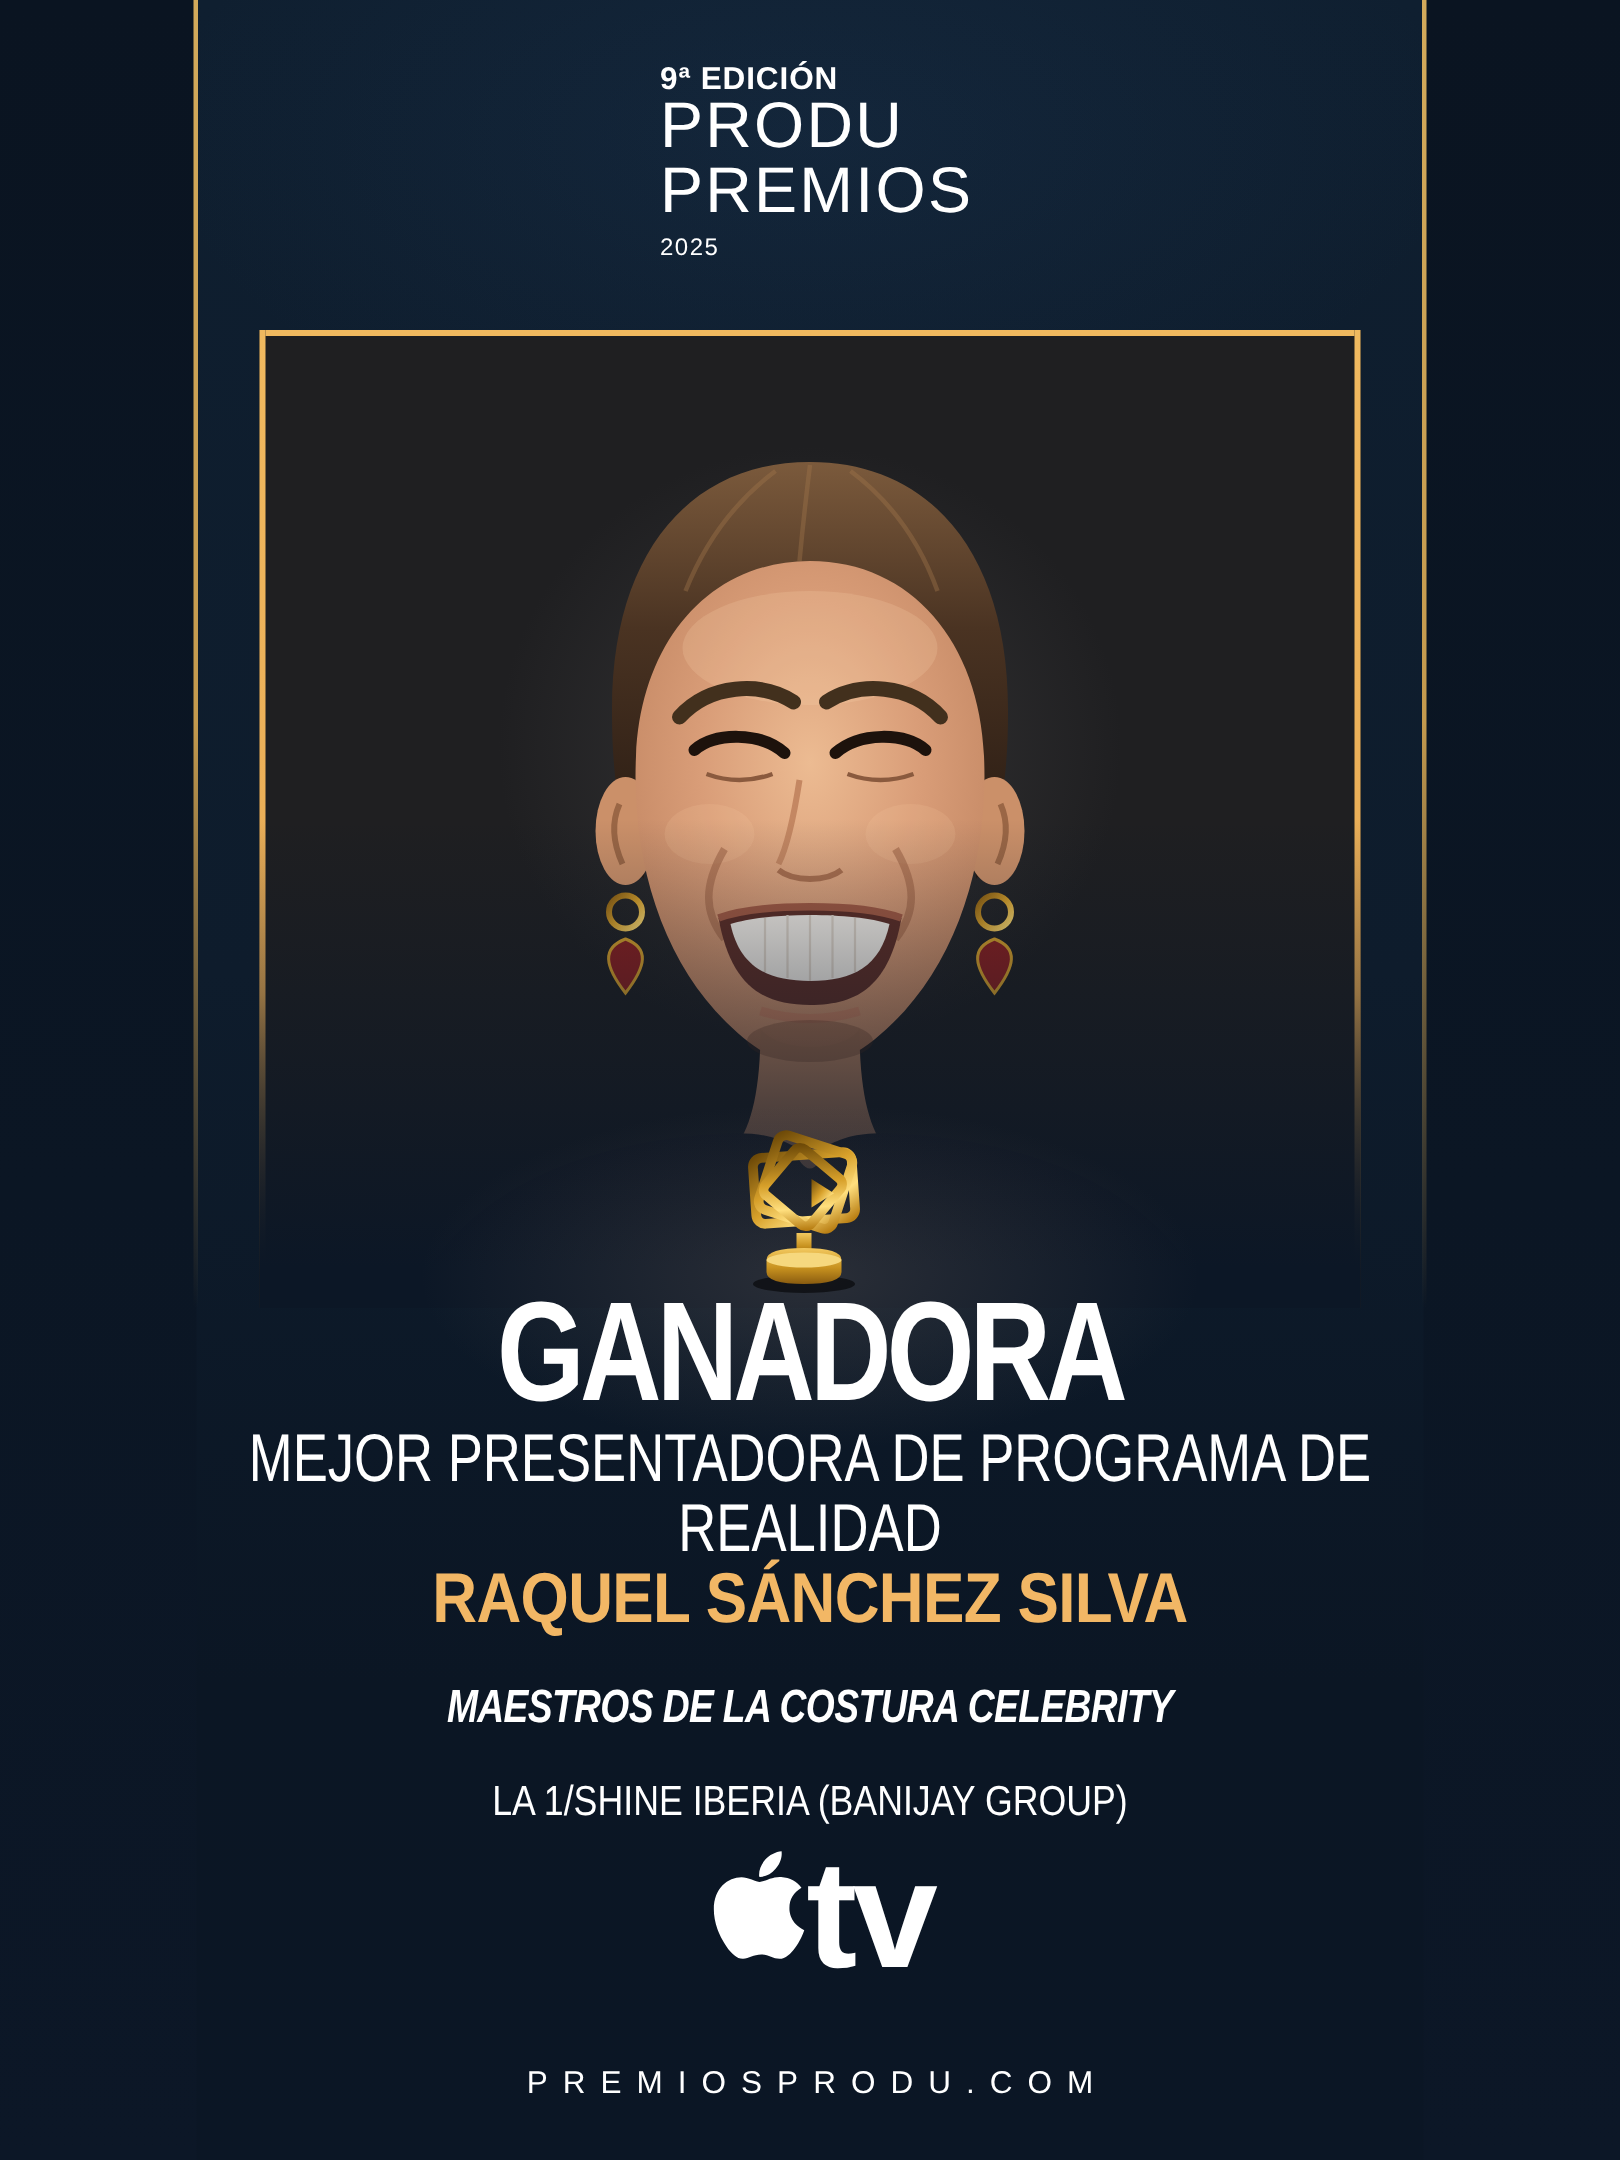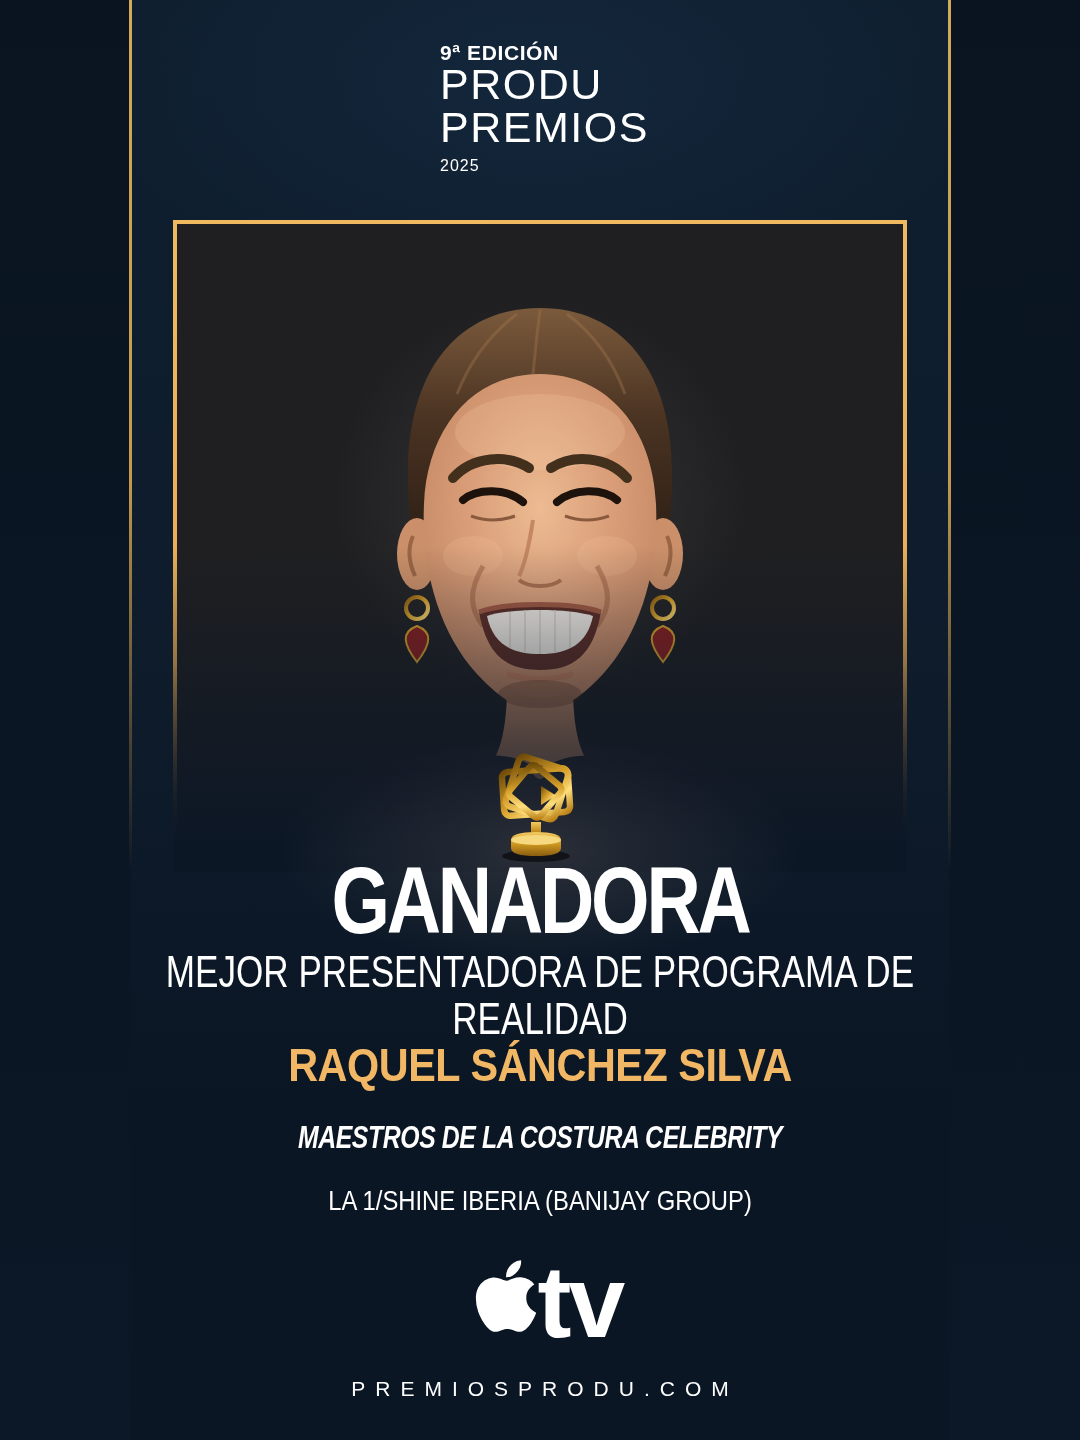--- a/index.html
+++ b/index.html
@@ -48,21 +48,21 @@
   .trophy{position:absolute;left:481px;top:744px;}
 
   .center-text{position:absolute;left:0;right:0;text-align:center;line-height:1.05;}
   .result{top:852px;font-size:94px;font-weight:bold;letter-spacing:-4px;transform:scaleX(.80);}
   .category{top:948px;font-size:45px;font-weight:normal;transform:scaleX(.78);}
   .winner{top:1040px;font-size:47px;font-weight:bold;color:#f2b765;letter-spacing:-.5px;transform:scaleX(.88);}
   .program{top:1122px;font-size:31px;font-weight:bold;font-style:italic;letter-spacing:-.5px;transform:scaleX(.80);}
   .producer{top:1186px;font-size:28px;transform:scaleX(.85);}
   .website{top:1378px;font-size:21px;letter-spacing:10px;margin-right:-10px;}
 
-  .platform{position:absolute;left:0;right:0;top:1253px;height:95px;margin-left:13px;}
+  .platform{position:absolute;left:0;right:0;top:1227px;height:95px;margin-left:13px;}
   .platform .apple{position:absolute;left:calc(50% - 72px);top:2px;}
   .platform .tv{
     position:absolute;left:calc(50% - 9px);top:-2px;
     font-size:102px;line-height:102px;font-weight:bold;letter-spacing:-3px;
   }
 </style>
 </head>
 <body>
 
 <div class="poster">

